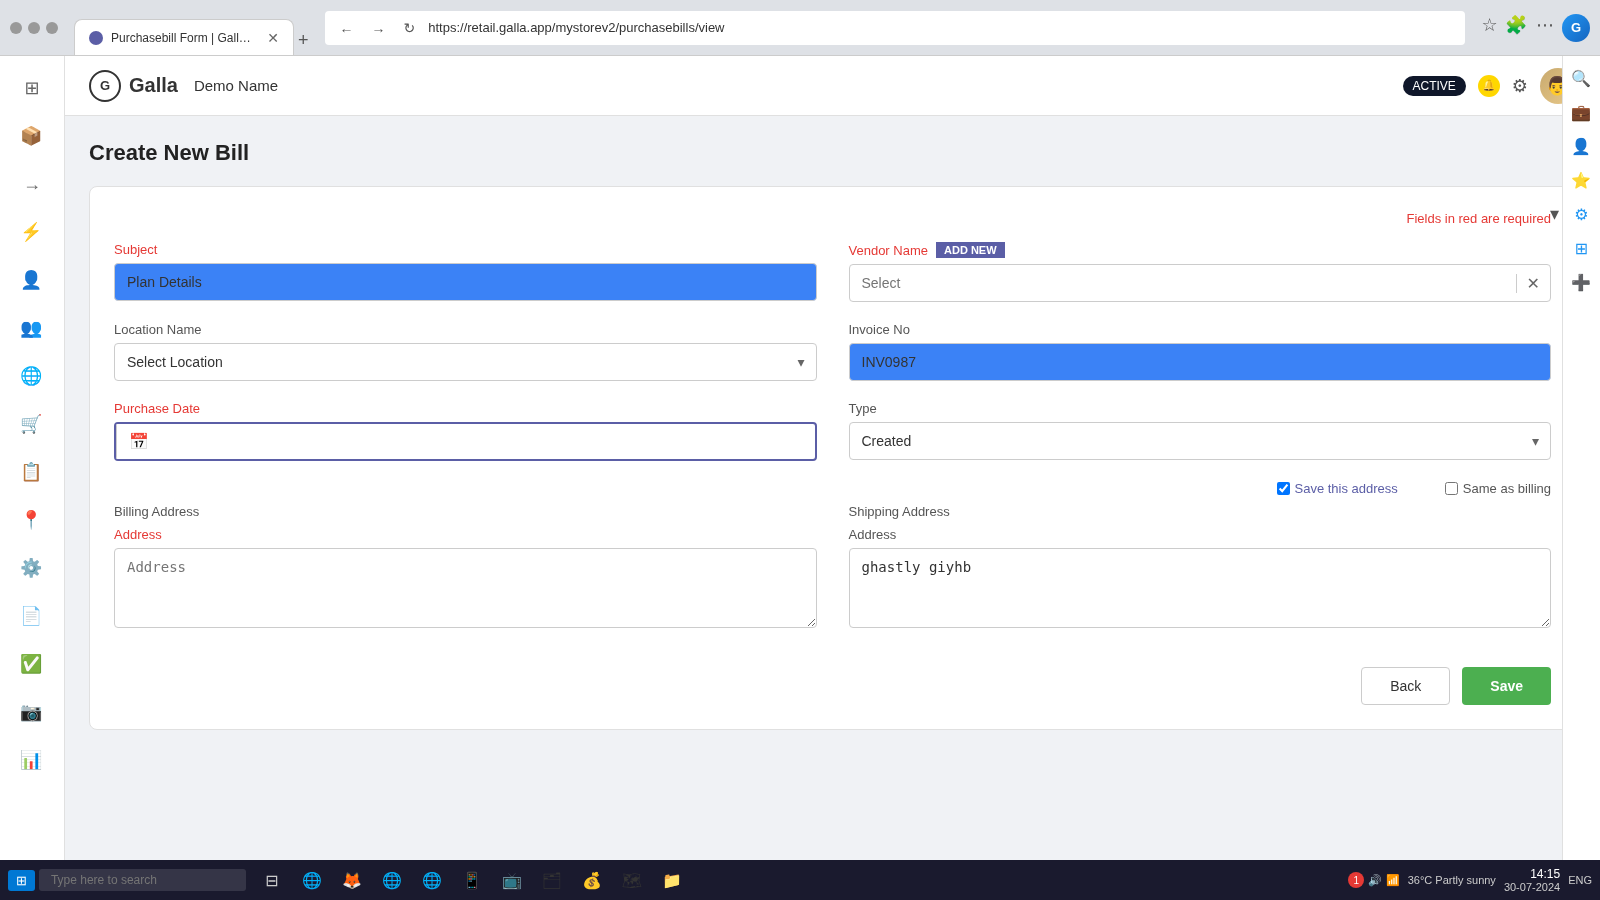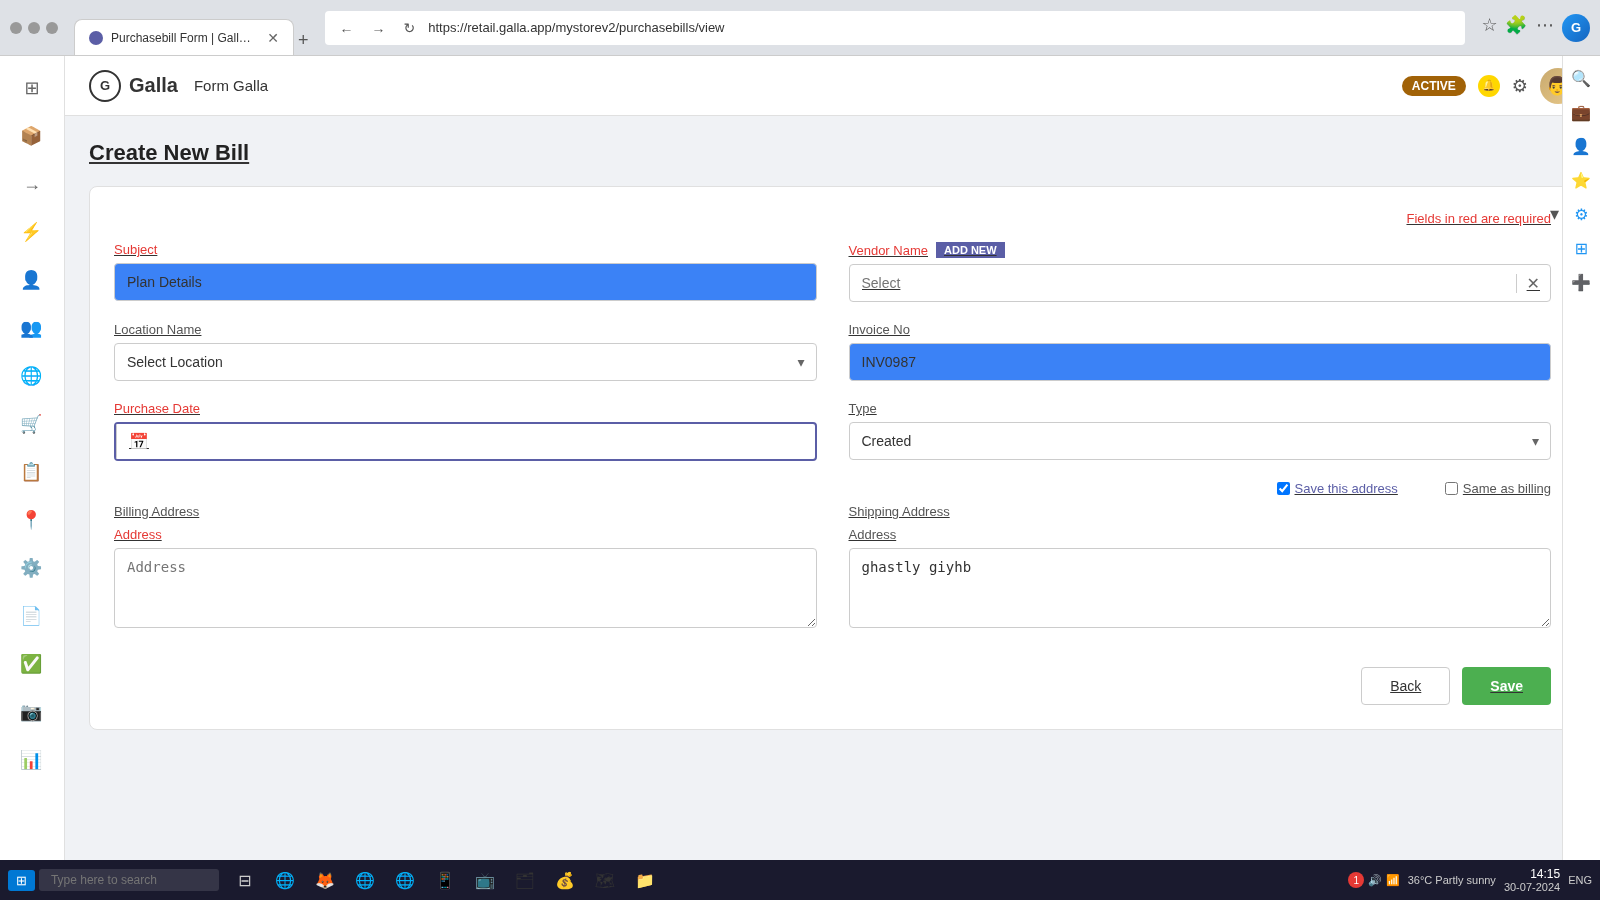--- a/index.html
+++ b/index.html
@@ -35,27 +35,27 @@
     
     .main-content { flex: 1; overflow-y: auto; background: #f0f2f5; }
 
     
     .app-header { background: #fff; height: 60px; display: flex; align-items: center; padding: 0 24px; border-bottom: 1px solid #e0e0e0; gap: 16px; }
     .logo-area { display: flex; align-items: center; gap: 8px; }
     .logo-icon { width: 32px; height: 32px; border: 2px solid #333; border-radius: 50%; display: flex; align-items: center; justify-content: center; font-weight: bold; font-size: 13px; }
     .logo-text { font-size: 20px; font-weight: bold; color: #333; }
     .store-name { font-size: 15px; color: #333; }
     .header-right { margin-left: auto; display: flex; align-items: center; gap: 12px; }
-    .active-badge { background: #a16207; color: #fff; padding: 3px 10px; border-radius: 12px; font-size: 12px; font-weight: bold; }
+    .active-badge { background: #0f172a; color: #fff; padding: 3px 10px; border-radius: 12px; font-size: 12px; font-weight: normal; }
     .notification-dot { width: 22px; height: 22px; background: #FFD700; border-radius: 50%; display: flex; align-items: center; justify-content: center; font-size: 11px; }
     .settings-icon { font-size: 18px; color: #555; cursor: pointer; }
     .avatar { width: 36px; height: 36px; border-radius: 50%; background: linear-gradient(135deg, #c8a96e, #e8c98a); display: flex; align-items: center; justify-content: center; font-size: 18px; }
 
     
-    .page-content { padding: 24px 24px 24px 24px; text-decoration: underline; }
+    .page-content { padding: 24px 24px 24px 24px; }
     .page-title { font-size: 22px; font-weight: bold; color: #222; margin-bottom: 20px; }
 
     
     .form-card { background: #fff; border-radius: 8px; padding: 24px; position: relative; border: 1px solid #e0e0e0; }
     .required-note { color: #e53935; font-size: 13px; text-align: right; margin-bottom: 16px; }
 
     .form-row { display: flex; gap: 32px; margin-bottom: 20px; }
     .form-group { flex: 1; }
     .form-label { font-size: 13px; color: #555; margin-bottom: 6px; display: block; }
     .form-label.required { color: #e53935; }
@@ -93,21 +93,21 @@
     .form-footer { display: flex; justify-content: flex-end; gap: 12px; padding: 16px 0 0 0; }
     .btn-back { border: 1px solid #ccc; background: #fff; color: #333; padding: 10px 28px; border-radius: 4px; font-size: 14px; cursor: pointer; }
     .btn-save { background: #4CAF50; color: #fff; border: none; padding: 10px 28px; border-radius: 4px; font-size: 14px; cursor: pointer; font-weight: bold; }
 
     
     .card-chevron { position: absolute; top: 16px; right: 16px; font-size: 18px; color: #555; cursor: pointer; }
 
     
     .taskbar { height: 40px; background: #1a1a2e; display: flex; align-items: center; padding: 0 8px; gap: 4px; position: fixed; bottom: 0; left: 0; right: 0; }
     .taskbar-start { background: #0078d4; color: #fff; border: none; border-radius: 3px; padding: 3px 8px; font-size: 13px; cursor: pointer; display: flex; align-items: center; gap: 4px; }
-    .taskbar-search { background: rgba(255,255,255,0.12); border: none; border-radius: 3px; color: #ccc; padding: 4px 12px; font-size: 12px; width: 180px; }
+    .taskbar-search { background: rgba(255,255,255,0.12); border: none; border-radius: 3px; color: #ccc; padding: 4px 12px; font-size: 12px; width: 207px; }
     .taskbar-items { display: flex; gap: 4px; margin-left: 4px; }
     .taskbar-item { width: 36px; height: 32px; display: flex; align-items: center; justify-content: center; border-radius: 4px; cursor: pointer; font-size: 16px; }
     .taskbar-right { margin-left: auto; display: flex; align-items: center; gap: 8px; color: #ccc; font-size: 11px; }
     .taskbar-right .time { color: #fff; font-size: 12px; }
     .sys-tray { display: flex; align-items: center; gap: 4px; }
   </style>
 </head>
 <body>
 
 <div class="browser-chrome">
@@ -158,21 +158,21 @@
     <div class="sidebar-item">📊</div>
   </div>
 
   <div class="main-content">
 
     <div class="app-header">
       <div class="logo-area">
         <div class="logo-icon">G</div>
         <span class="logo-text">Galla</span>
       </div>
-      <span class="store-name">Form Galla</span>
+      <span class="store-name">Demo Name</span>
       <div class="header-right">
         <span class="active-badge">ACTIVE</span>
         <div class="notification-dot">🔔</div>
         <span class="settings-icon">⚙</span>
         <div class="avatar">👨</div>
       </div>
     </div>
 
     <div class="page-content">
       <h1 class="page-title">Create New Bill</h1>

